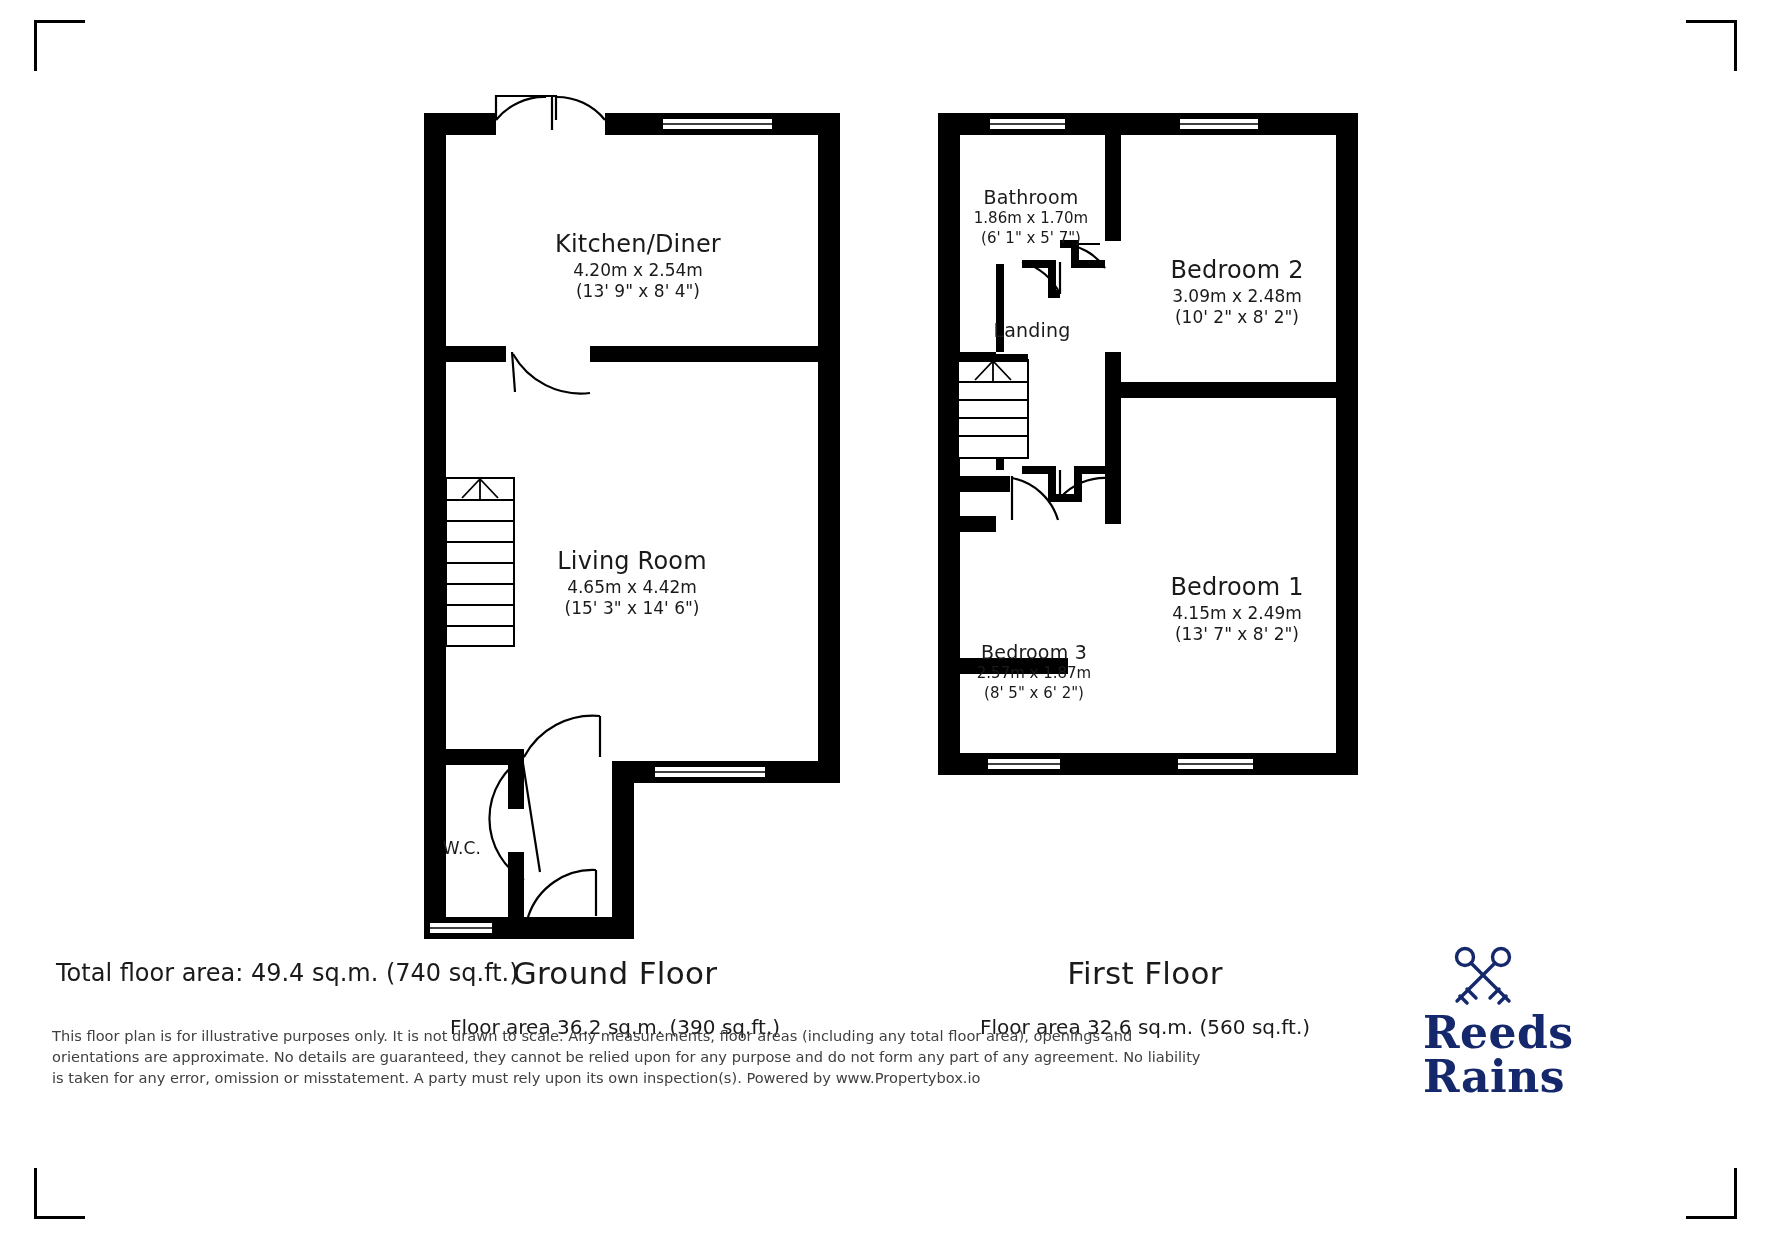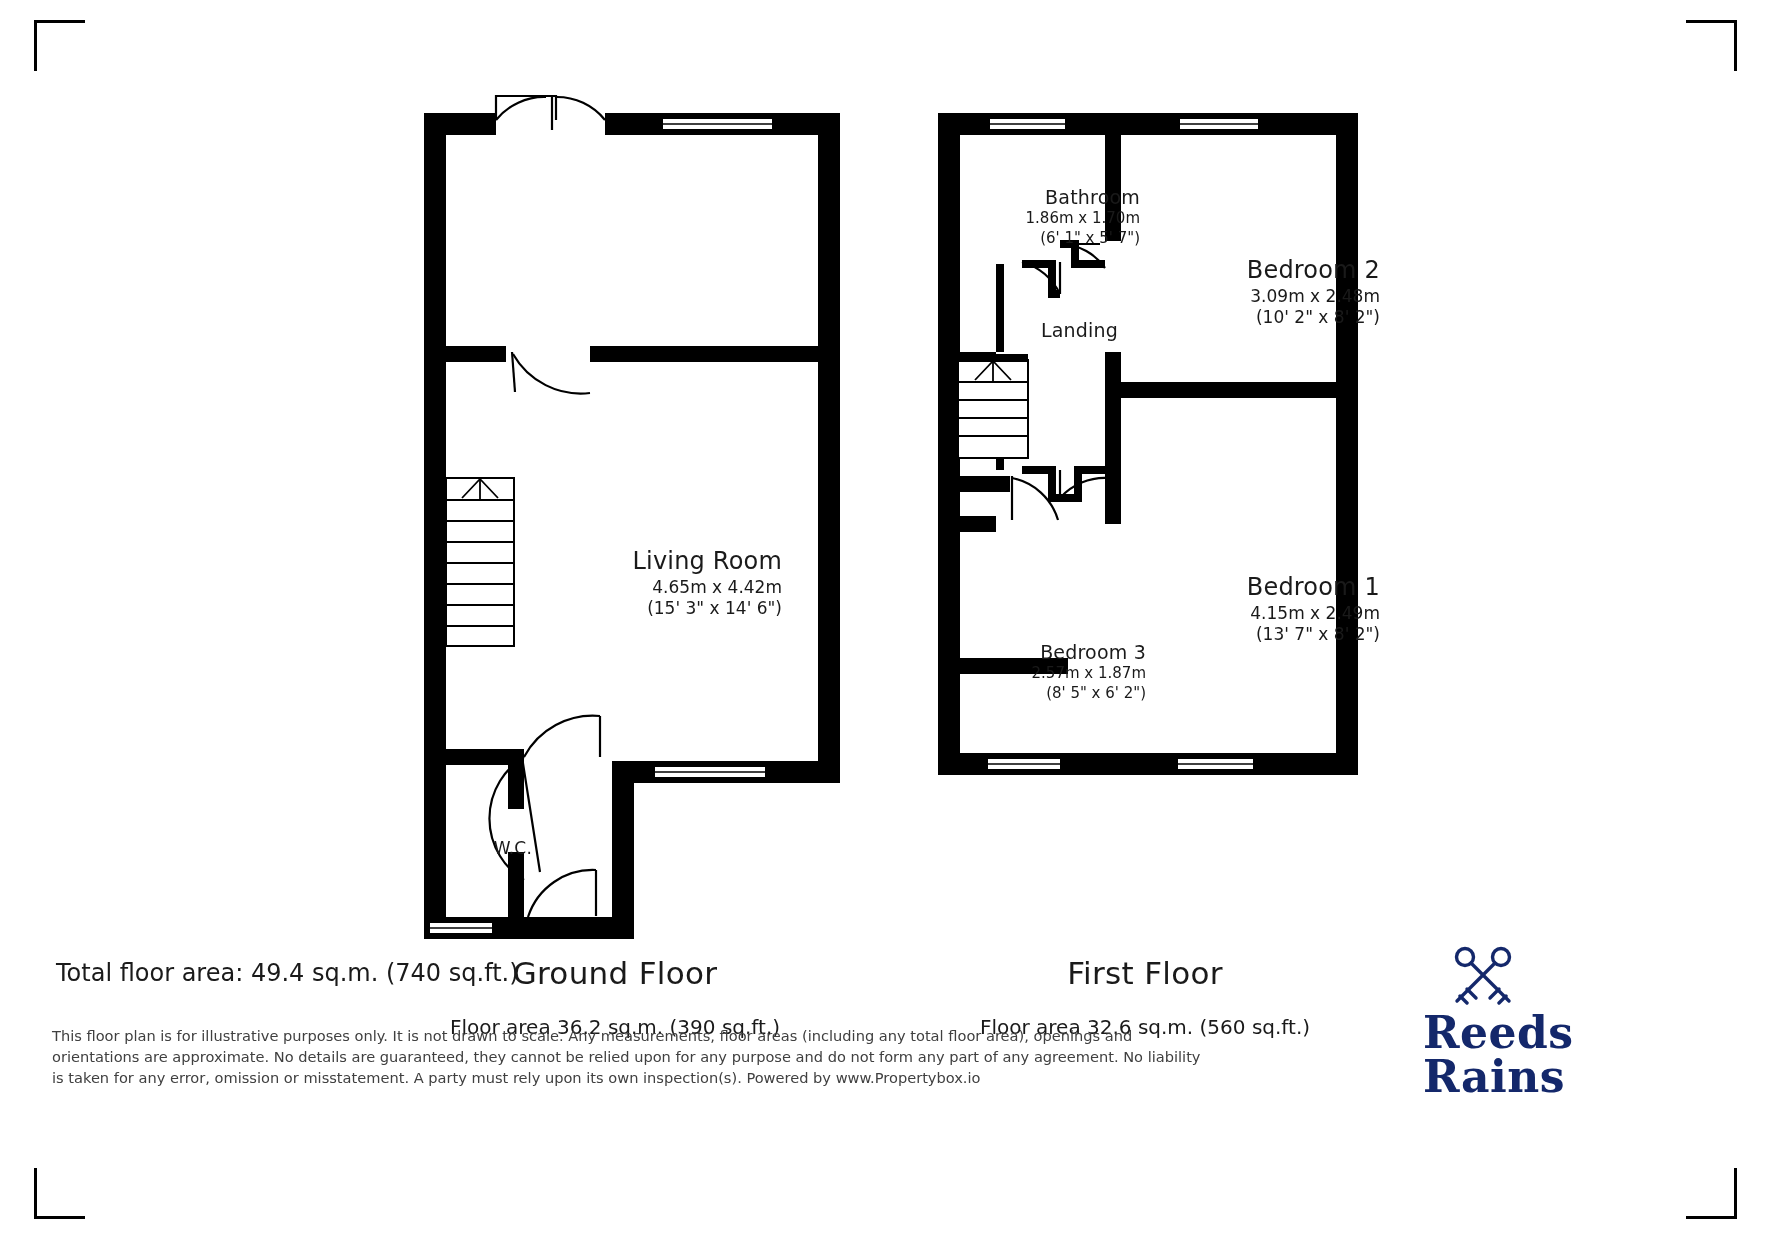--- a/index.html
+++ b/index.html
@@ -40,24 +40,23 @@
   svg.plan {
     position: absolute;
     top: 0; left: 0;
     width: 1771px;
     height: 1239px;
   }
 
   
   .lbl {
     position: absolute;
-    text-align: right;
+    text-align: center;
     line-height: 1.28;
     white-space: nowrap;
-    margin-left: 16px;
   }
   .lbl .name {
     font-size: 24px;
     letter-spacing: .2px;
   }
   .lbl .dims {
     font-size: 17px;
   }
   .lbl.small .name { font-size: 19px; }
   .lbl.small .dims { font-size: 15px; }
@@ -318,20 +317,25 @@
         </g>
         <g stroke="#000" stroke-width="1.8" fill="none">
           <line x1="993" y1="360" x2="993" y2="382"></line>
           <path d="M975 380 L993 361 L1011 380"></path>
         </g>
         <rect x="958" y="354" width="70" height="8" fill="#000"></rect>
       </g>
     </g>
   </svg>
 
+  <div class="lbl" style="left:504px; top:229px; width:268px;">
+    <div class="name">Kitchen/Diner</div>
+    <div class="dims">4.20m x 2.54m</div>
+    <div class="dims">(13' 9" x 8' 4")</div>
+  </div>
 
   <div class="lbl" style="left:498px; top:546px; width:268px;">
     <div class="name">Living Room</div>
     <div class="dims">4.65m x 4.42m</div>
     <div class="dims">(15' 3" x 14' 6")</div>
   </div>
 
   <div class="lbl tiny" style="left:408px; top:838px; width:108px;">
     <div class="name">W.C.</div>
   </div>

